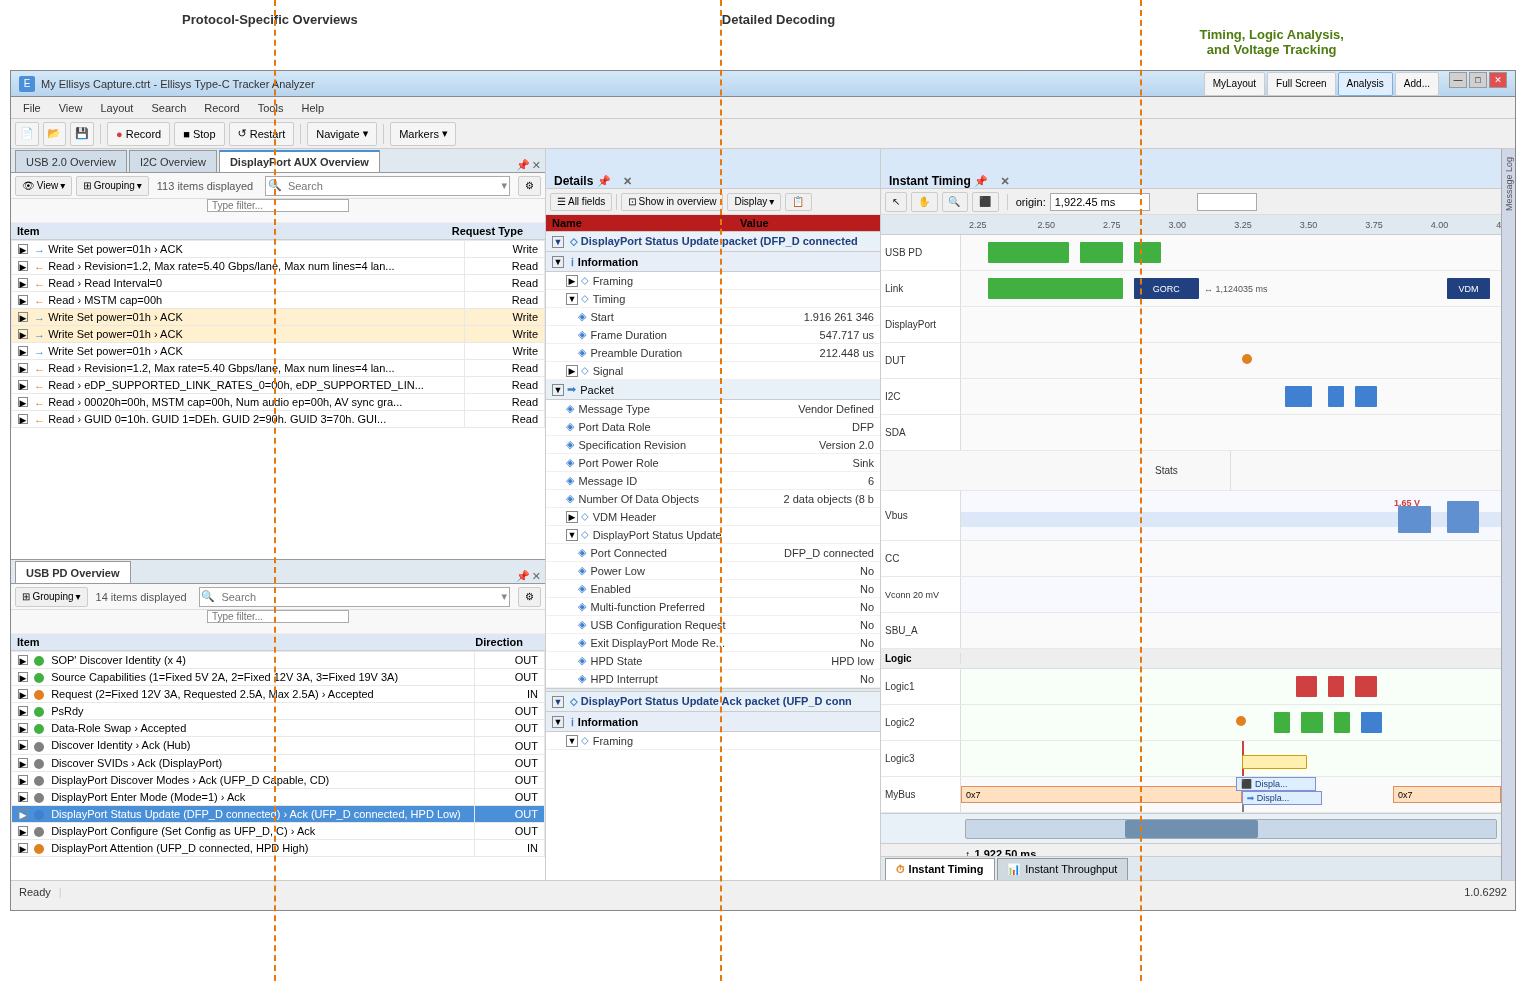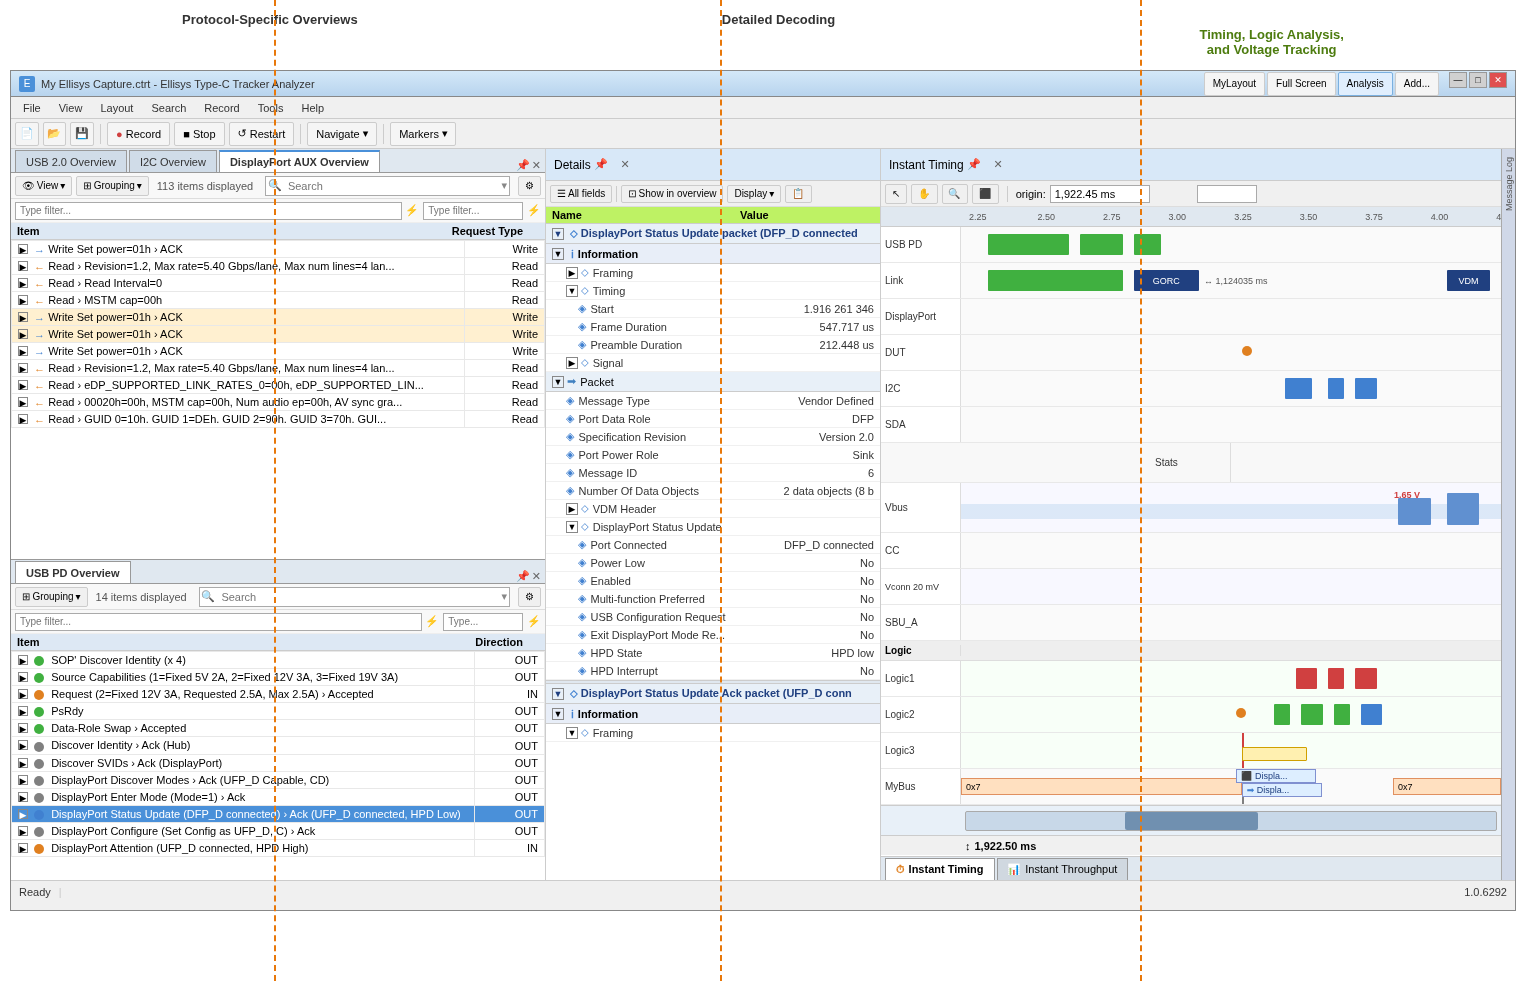--- a/index.html
+++ b/index.html
@@ -43,39 +43,39 @@
     .tab.active { background: white; font-weight: bold; border-top: 2px solid #4a90d9; }
     .tab-controls { margin-left: auto; display: flex; align-items: center; gap: 2px; padding-right: 4px; }
 
     
     .overview-top { flex: 1; display: flex; flex-direction: column; border-bottom: 1px solid #999; min-height: 0; }
     .overview-toolbar { background: #f8f8f8; height: 26px; display: flex; align-items: center; padding: 0 4px; border-bottom: 1px solid #ddd; gap: 4px; flex-shrink: 0; }
     .overview-btn { height: 20px; padding: 0 6px; background: #f0f0f0; border: 1px solid #ccc; border-radius: 2px; font-size: 10px; cursor: pointer; display: flex; align-items: center; gap: 2px; }
     .items-count { font-size: 11px; color: #555; margin: 0 4px; }
     .search-box { height: 20px; flex: 1; display: flex; border: 1px solid #aaa; background: white; align-items: center; margin: 0 4px; }
     .search-box input { border: none; outline: none; font-size: 11px; padding: 0 4px; flex: 1; height: 100%; }
-    .filter-bar { background: #f8f8f8; height: 24px; display: flex; align-items: center; padding: 0 4px; border-bottom: 1px solid #eee; gap: 4px; flex-shrink: 0; }
+    .filter-bar { background: #f8f8f8; height: 24px; display: flex; align-items: center; padding: 0 4px; border-bottom: 1px solid #eee; gap: 16px; flex-shrink: 0; flex-direction: column; }
     .filter-input { height: 18px; flex: 1; border: 1px solid #aaa; background: white; font-size: 10px; padding: 0 4px; }
 
     
     .table-container { flex: 1; overflow: auto; background: white; min-height: 0; }
     .data-table { width: 100%; border-collapse: collapse; }
     .data-table td { border: 1px solid #e8e8e8; padding: 2px 6px; font-size: 11px; white-space: nowrap; overflow: hidden; text-overflow: ellipsis; max-width: 300px; }
     .data-table tr.selected td { background: #4a90d9; color: white; }
     .data-table tr.highlighted td { background: #fff0d0; }
     .row-expand { display: inline-block; width: 10px; height: 10px; border: 1px solid #888; text-align: center; line-height: 10px; font-size: 9px; cursor: pointer; margin-right: 3px; }
 
     
     .overview-bottom { display: flex; flex-direction: column; height: 320px; }
     .usb-pd-tab-bar { height: 24px; background: #e0e8f0; display: flex; align-items: flex-end; border-bottom: 1px solid #999; padding-left: 4px; }
     .usb-pd-tab { height: 22px; padding: 0 10px; background: white; border: 1px solid #999; border-bottom: none; font-size: 11px; display: flex; align-items: center; cursor: pointer; color: #333; font-weight: bold; }
 
     
     .middle-panel { width: 335px; display: flex; flex-direction: column; border-right: 1px solid #ccc; }
-    .panel-header { background: #d8e8f8; height: 32px; display: flex; align-items: center; padding: 0 8px; border-bottom: 1px solid #ccc; font-weight: normal; font-size: 12px; }
+    .panel-header { background: #d8e8f8; height: 40px; display: flex; align-items: flex-end; padding: 0 8px; border-bottom: 1px solid #ccc; font-weight: bold; font-size: 12px; }
     .panel-controls { display: flex; gap: 4px; align-items: center; }
     .panel-btn { height: 18px; padding: 0 6px; background: #f0f0f0; border: 1px solid #ccc; border-radius: 2px; font-size: 10px; cursor: pointer; display: flex; align-items: center; gap: 2px; }
     .details-toolbar { background: #f0f0f0; height: 26px; display: flex; align-items: center; padding: 0 4px; border-bottom: 1px solid #ddd; gap: 4px; flex-shrink: 0; }
     .details-content { flex: 1; overflow: auto; background: white; }
     .detail-section-header { background: #e8eef8; padding: 2px 6px; font-weight: bold; font-size: 11px; border-bottom: 1px solid #ccc; display: flex; align-items: center; gap: 4px; cursor: pointer; }
     .detail-item { display: flex; padding: 2px 6px 2px 20px; border-bottom: 1px solid #f0f0f0; align-items: center; }
     .detail-item-sub { display: flex; padding: 2px 6px 2px 32px; border-bottom: 1px solid #f0f0f0; align-items: center; }
     .detail-name { flex: 1; color: #333; font-size: 11px; }
     .detail-value { color: #333; font-size: 11px; text-align: right; }
     .tree-expand { display: inline-block; width: 12px; height: 12px; border: 1px solid #888; text-align: center; line-height: 10px; font-size: 9px; cursor: pointer; margin-right: 3px; }
@@ -498,21 +498,21 @@
             <span>⊡</span>
             <span>Show in overview</span>
           </button>
           <button class="panel-btn">
             <span>Display</span>
             <span>▾</span>
           </button>
           <button class="panel-btn">📋</button>
         </div>
 
-        <div style="display:flex; background:#bef264; border-bottom:1px solid #ccc; padding:2px 6px;align-items:flex-end;">
+        <div style="display:flex; background:#b91c1c; border-bottom:1px solid #ccc; padding:2px 6px;align-items:flex-end;">
           <div style="flex:1; font-weight:bold; font-size:11px;">Name</div>
           <div style="width:120px; font-weight:bold; font-size:11px;">Value</div>
           <div style="width:14px;"></div>
         </div>
 
         <div class="details-content">
 
           <div style="background:#e8f0f8; padding:3px 6px; font-size:11px; font-weight:bold; border-bottom:1px solid #ccc; color:#204080;">
             <span class="tree-expand">▼</span>
             <span style="color:#4080d0;">⬦</span>

